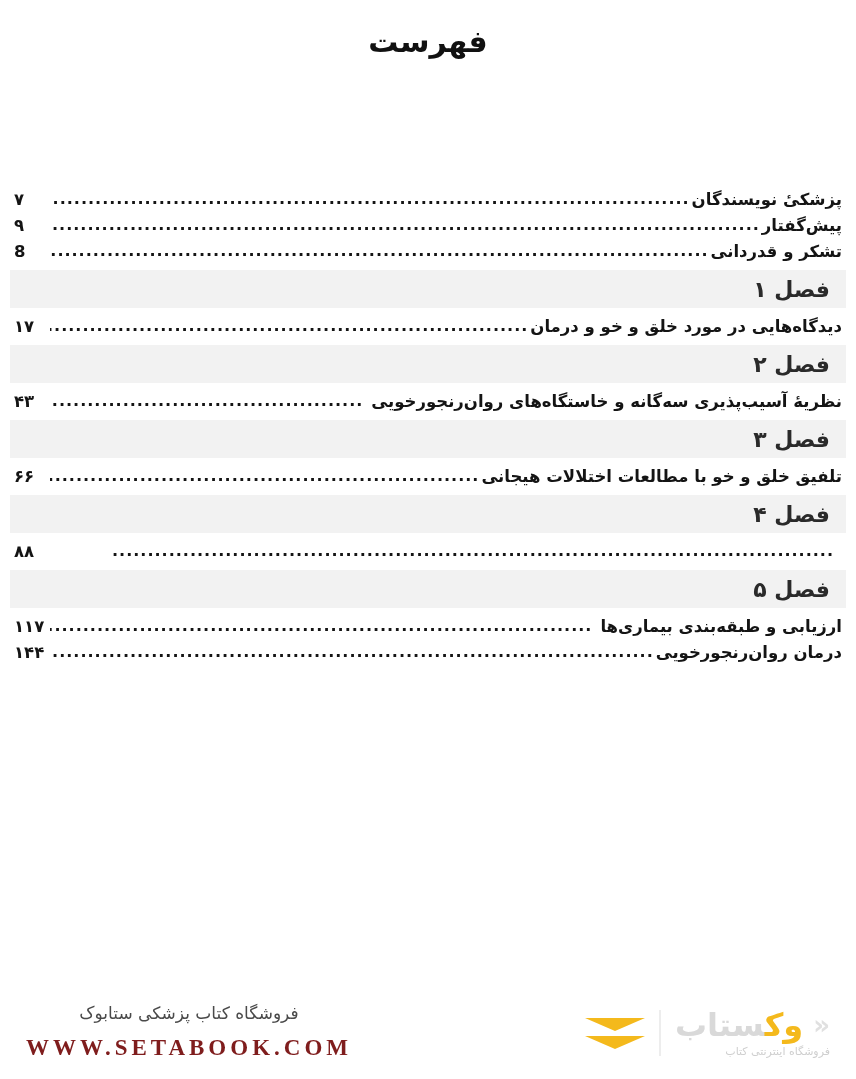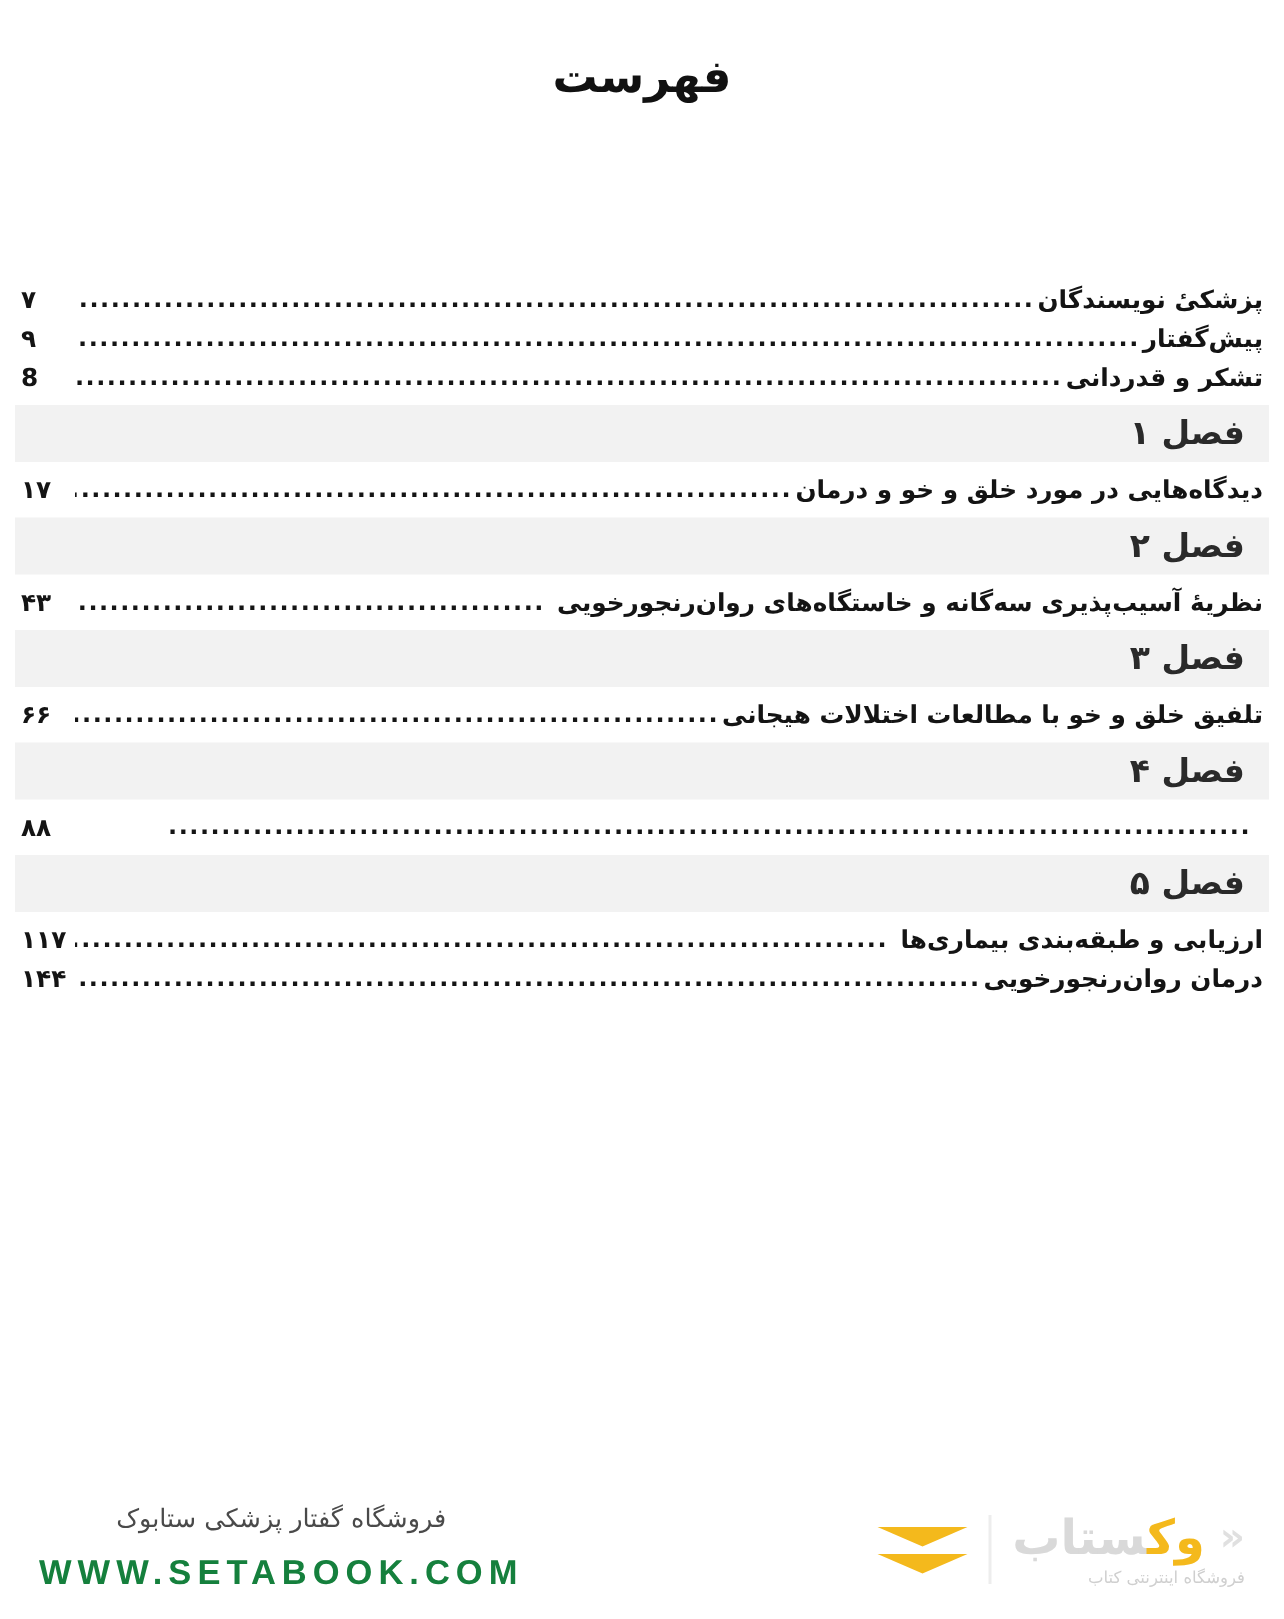--- a/index.html
+++ b/index.html
@@ -17,21 +17,21 @@
   }
 
   .page {
     position: absolute;
     inset: 0;
     background: #ffffff;
   }
 
   .toc-title {
     position: absolute;
-    top: 34px;
+    top: 24px;
     left: 0;
     right: 0;
     text-align: center;
     font-size: 30px;
     font-weight: bold;
     letter-spacing: 1px;
     color: #111111;
   }
 
   .toc-body {
@@ -185,23 +185,23 @@
   }
   .site-name {
     font-size: 17px;
     color: #4a4a4a;
     font-weight: normal;
     margin-bottom: 4px;
   }
   .site-url {
     font-size: 23px;
     font-weight: bold;
-    color: #15803d;
+    color: #7f1d1d;
     letter-spacing: 4px;
-    font-family: Liberation Sans, sans-serif;
+    font-family: Liberation Serif, serif;
   }
 </style>
 </head>
 <body>
 
 <div class="page">
 
   <div class="toc-title">فهرست</div>
 
   <div class="toc-body">
@@ -291,19 +291,19 @@
 
       <div class="divider-bar"></div>
 
       <div class="seta-glyph">
         <span class="bar b1"></span>
         <span class="bar b2"></span>
       </div>
     </div>
 
     <div class="brand-right">
-      <div class="site-name">فروشگاه گفتار پزشکی ستابوک</div>
+      <div class="site-name">فروشگاه کتاب پزشکی ستابوک</div>
       <div class="site-url">WWW.SETABOOK.COM</div>
     </div>
 
   </div>
 
 </div>
 
 </body></html>

